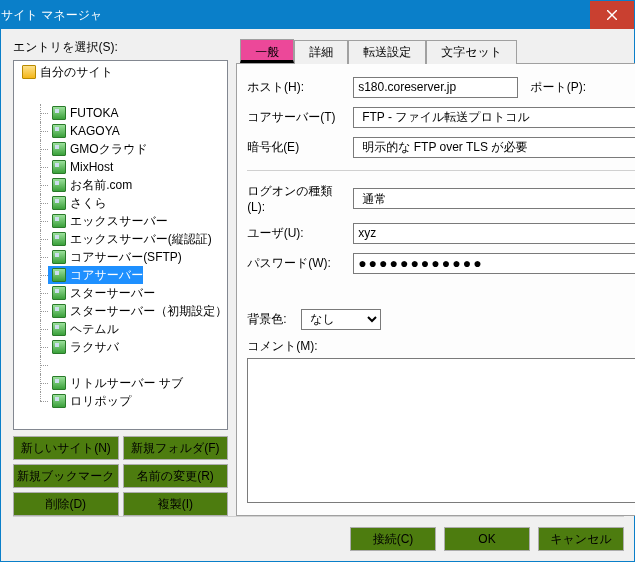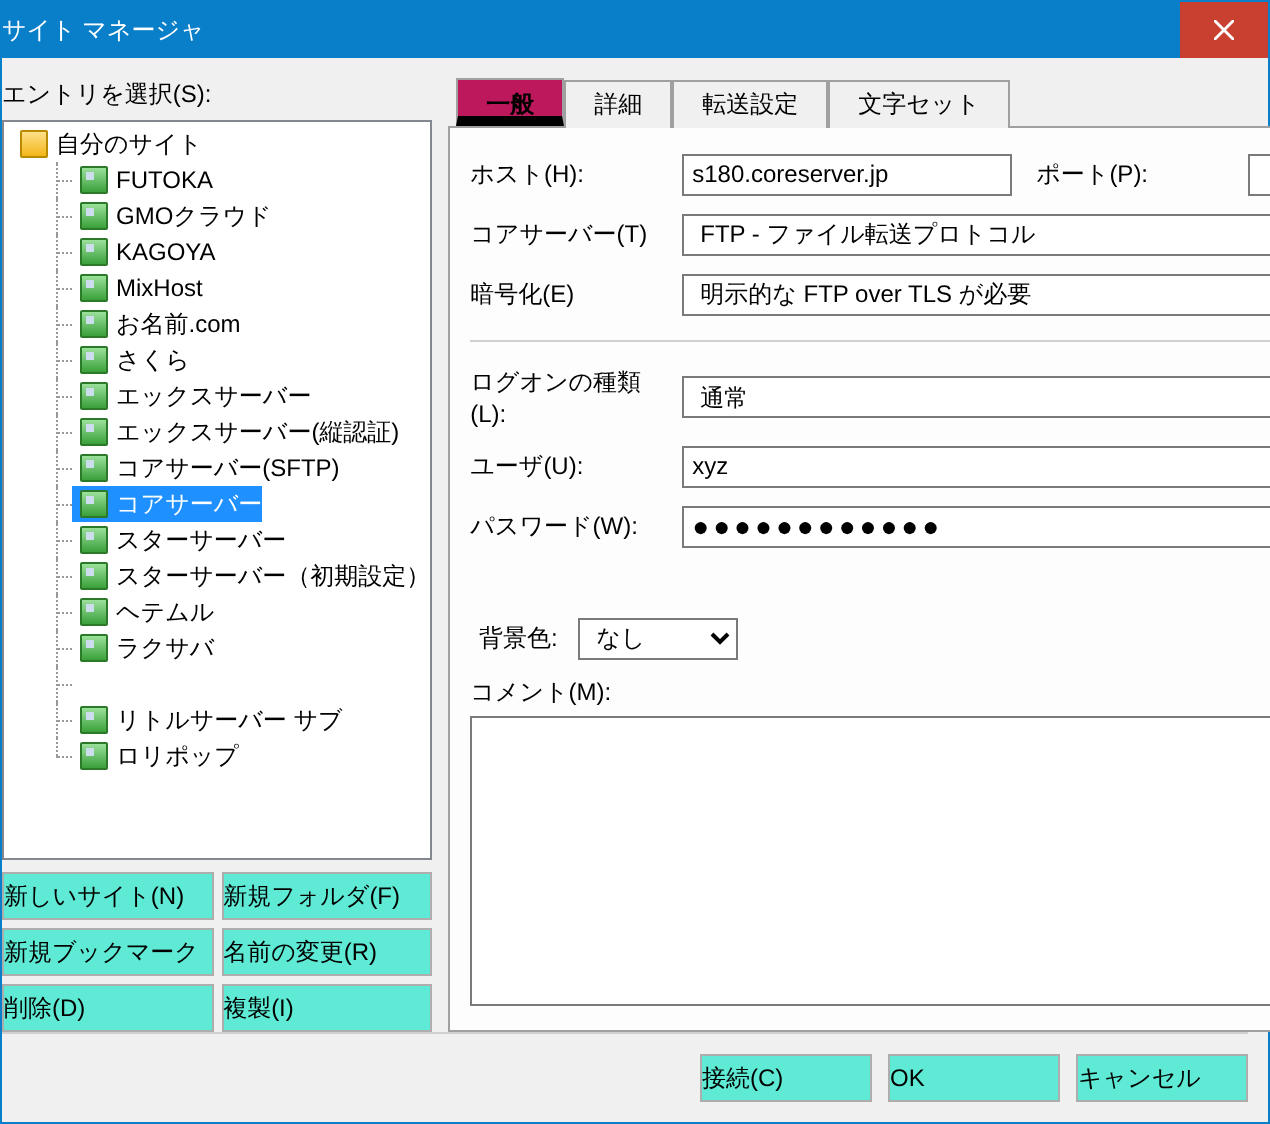--- a/index.html
+++ b/index.html
@@ -2,55 +2,55 @@
 <html><head>
 <meta charset="utf-8">
 <style>
 * { box-sizing: border-box; margin: 0; padding: 0; font-family: "Meiryo UI", "MS UI Gothic", sans-serif; font-size: 12px; }
 body { background: #fff; }
 .window { width: 635px; height: 562px; border: 1px solid #0a7fc9; display: flex; flex-direction: column; }
 .titlebar { background: #0a7fc9; color: #fff; height: 28px; display: flex; align-items: center; }
 .titlebar .title { flex: 1; font-size: 12px; }
 .close-btn { width: 44px; height: 28px; background: #c94030; display: flex; align-items: center; justify-content: center; cursor: pointer; }
 .close-btn svg { width: 10px; height: 10px; }
-.body { flex: 1; background: #f0f0f0; padding: 10px 10px 10px 0; display: flex; flex-direction: column; }
+.body { flex: 1; background: #f0f0f0; padding: 10px 10px 10px 12px; display: flex; flex-direction: column; }
 .main-row { flex: 1; display: flex; gap: 8px; }
 .left-col { width: 240px; display: flex; flex-direction: column; }
 .select-label { margin-bottom: 4px; }
 .tree { flex: 1; background: #fff; border: 1px solid #828790; overflow: auto; padding: 2px 0; }
 .tree-root { padding-left: 4px; }
 .tree-item { display: flex; align-items: center; height: 18px; line-height: 18px; padding-left: 4px; white-space: nowrap; cursor: default; }
 .tree-item .node-icon { display: inline-block; width: 14px; height: 14px; margin-right: 4px; }
 .folder-icon { background: linear-gradient(#fde08a,#f4b619); border: 1px solid #b88a00; border-radius: 1px; }
 .server-icon { background: linear-gradient(#9be09b,#3aa03a); border: 1px solid #2a7a2a; border-radius: 1px; position: relative; }
 .server-icon::after { content:""; position:absolute; left:2px; top:2px; width:4px; height:4px; background:#cde; }
-.tree-children { padding-left: 16px; position: relative; }
+.tree-children { padding-left: 16px; position: relative; margin-top: 23px; }
 .tree-child-row { display:flex; align-items:center; height:18px; }
 .tree-child-row .dotted-prefix { width: 14px; height: 18px; position: relative; }
 .tree-child-row .dotted-prefix::before { content:""; position:absolute; left:6px; top:0; bottom:0; border-left:1px dotted #999; }
 .tree-child-row .dotted-prefix::after { content:""; position:absolute; left:6px; top:9px; width:8px; border-top:1px dotted #999; }
 .tree-child-row:last-child .dotted-prefix::before { bottom:9px; }
 .tree-item.selected { background: #1e90ff; color: #fff; }
 .left-buttons { display: grid; grid-template-columns: 1fr 1fr; gap: 4px; margin-top: 6px; }
-.btn { background: #5eead4; border: 1px solid #adadad; height: 24px; cursor: pointer; text-align:left; line-height:22px; }
+.btn { background: #4d7c0f; border: 1px solid #adadad; height: 24px; cursor: pointer; text-align:center; line-height:22px; }
 .right-col { flex: 1; display: flex; flex-direction: column; }
 .tabs { display: flex; height: 24px; position: relative; margin-left: 4px; }
 .tab { border: 1px solid #a0a0a0; border-bottom: none; background: #f0f0f0; padding: 3px 14px; margin-right: 0px; cursor: pointer; position: relative; top: 1px; }
-.tab.active { background: #be185d; border-bottom: 5px solid #000000; z-index:2; top:0; padding-top:4px;font-weight:bold; }
+.tab.active { background: #ec4899; border-bottom: 3px solid #000000; z-index:2; top:0; padding-top:4px; }
 .tab-panel { flex: 1; border: 1px solid #a0a0a0; background: #fdfdfd; padding: 12px 10px; display: flex; flex-direction: column; gap: 8px; }
 .form-row { display: flex; align-items: center; gap: 6px; min-height: 22px; }
 .form-row label { width: 100px; text-align: left; }
 .input, select, textarea { border: 1px solid #7a7a7a; background: #fff; height: 21px; padding: 1px 4px; font-size: 12px; }
 .input.host { flex: 1; }
 .port-label { margin-left: 6px; }
 .input.port { width: 50px; }
 select.full { flex: 1; height: 21px; }
 .pw-dots { letter-spacing: 2px; font-size: 14px; line-height: 14px; }
 .divider { border-top: 1px solid #d0d0d0; margin: 4px 0; }
-.bgcolor-row label { width: 48px; text-align: center; }
+.bgcolor-row label { width: 48px; }
 .comment-area { flex: 1; display: flex; flex-direction: column; }
 .comment-area textarea { flex: 1; resize: none; height: 100px; }
 .footer { border-top: 1px solid #d0d0d0; padding-top: 10px; display: flex; justify-content: flex-end; gap: 8px; }
 .footer .btn { width: 86px; }
 </style>
 </head>
 <body>
 
 <div class="window">
   <div class="titlebar">
@@ -78,28 +78,28 @@
                   <span class="dotted-prefix"></span>
                   <div class="tree-item">
                     <span class="node-icon server-icon"></span>
                     <span>FUTOKA</span>
                   </div>
                 </div>
                 <div class="tree-child-row">
                   <span class="dotted-prefix"></span>
                   <div class="tree-item">
                     <span class="node-icon server-icon"></span>
+                    <span>KAGOYA</span>
+                  </div>
+                </div>
+                <div class="tree-child-row">
+                  <span class="dotted-prefix"></span>
+                  <div class="tree-item">
+                    <span class="node-icon server-icon"></span>
                     <span>GMOクラウド</span>
-                  </div>
-                </div>
-                <div class="tree-child-row">
-                  <span class="dotted-prefix"></span>
-                  <div class="tree-item">
-                    <span class="node-icon server-icon"></span>
-                    <span>KAGOYA</span>
                   </div>
                 </div>
                 <div class="tree-child-row">
                   <span class="dotted-prefix"></span>
                   <div class="tree-item">
                     <span class="node-icon server-icon"></span>
                     <span>MixHost</span>
                   </div>
                 </div>
                 <div class="tree-child-row">

